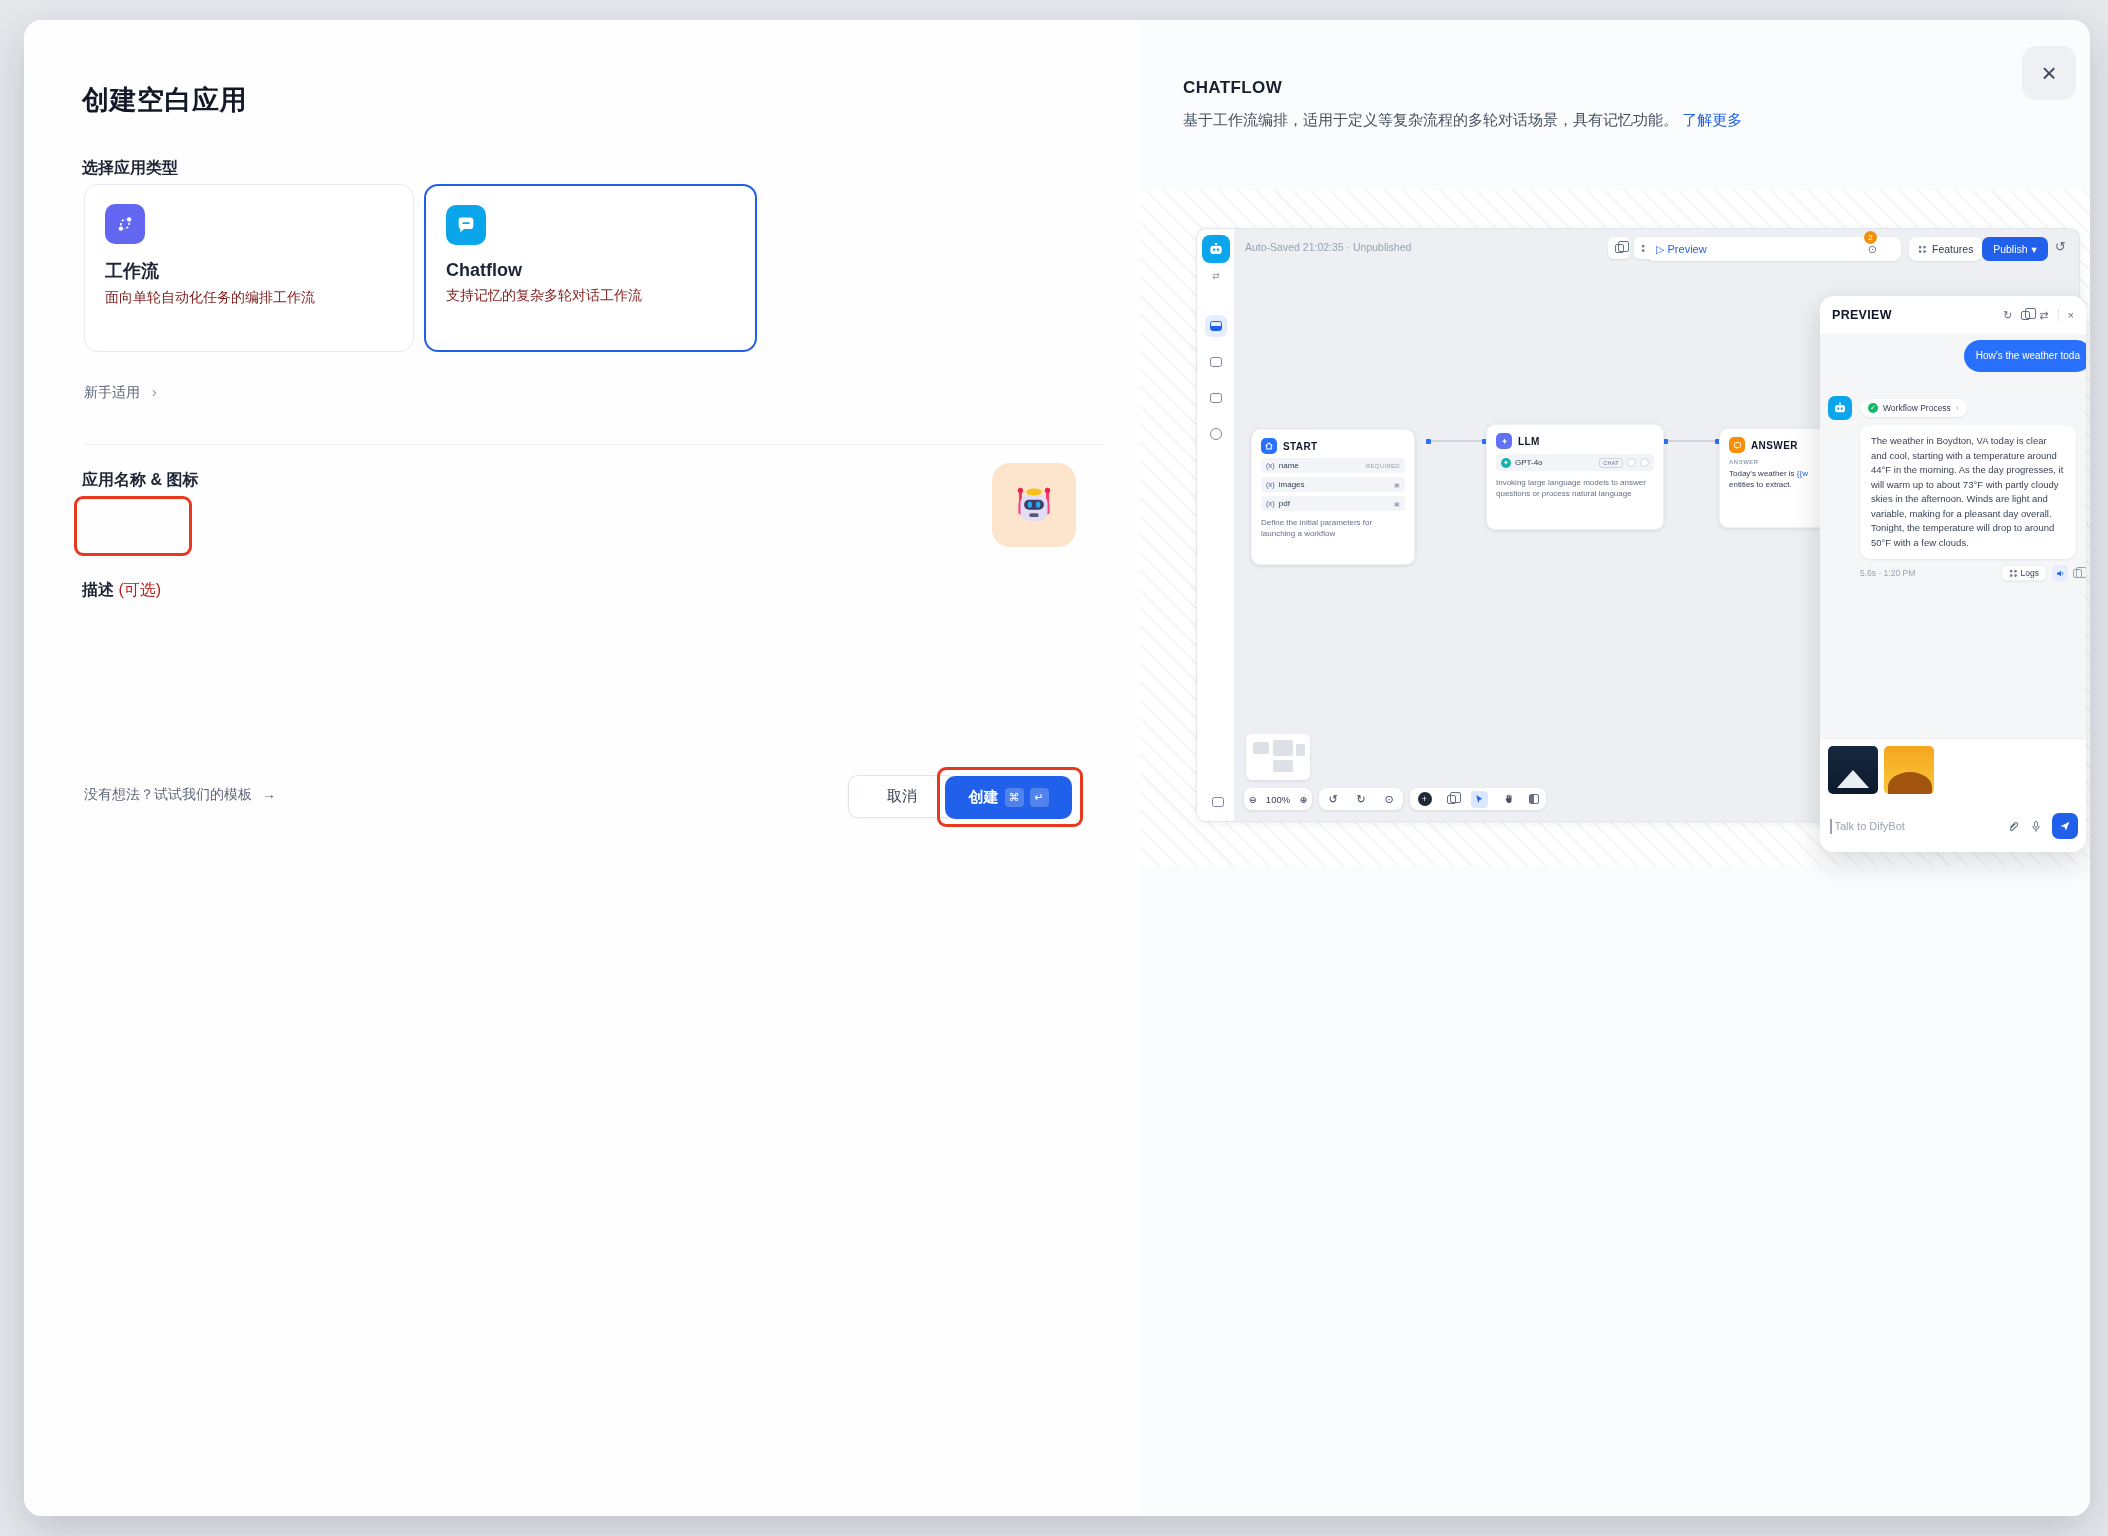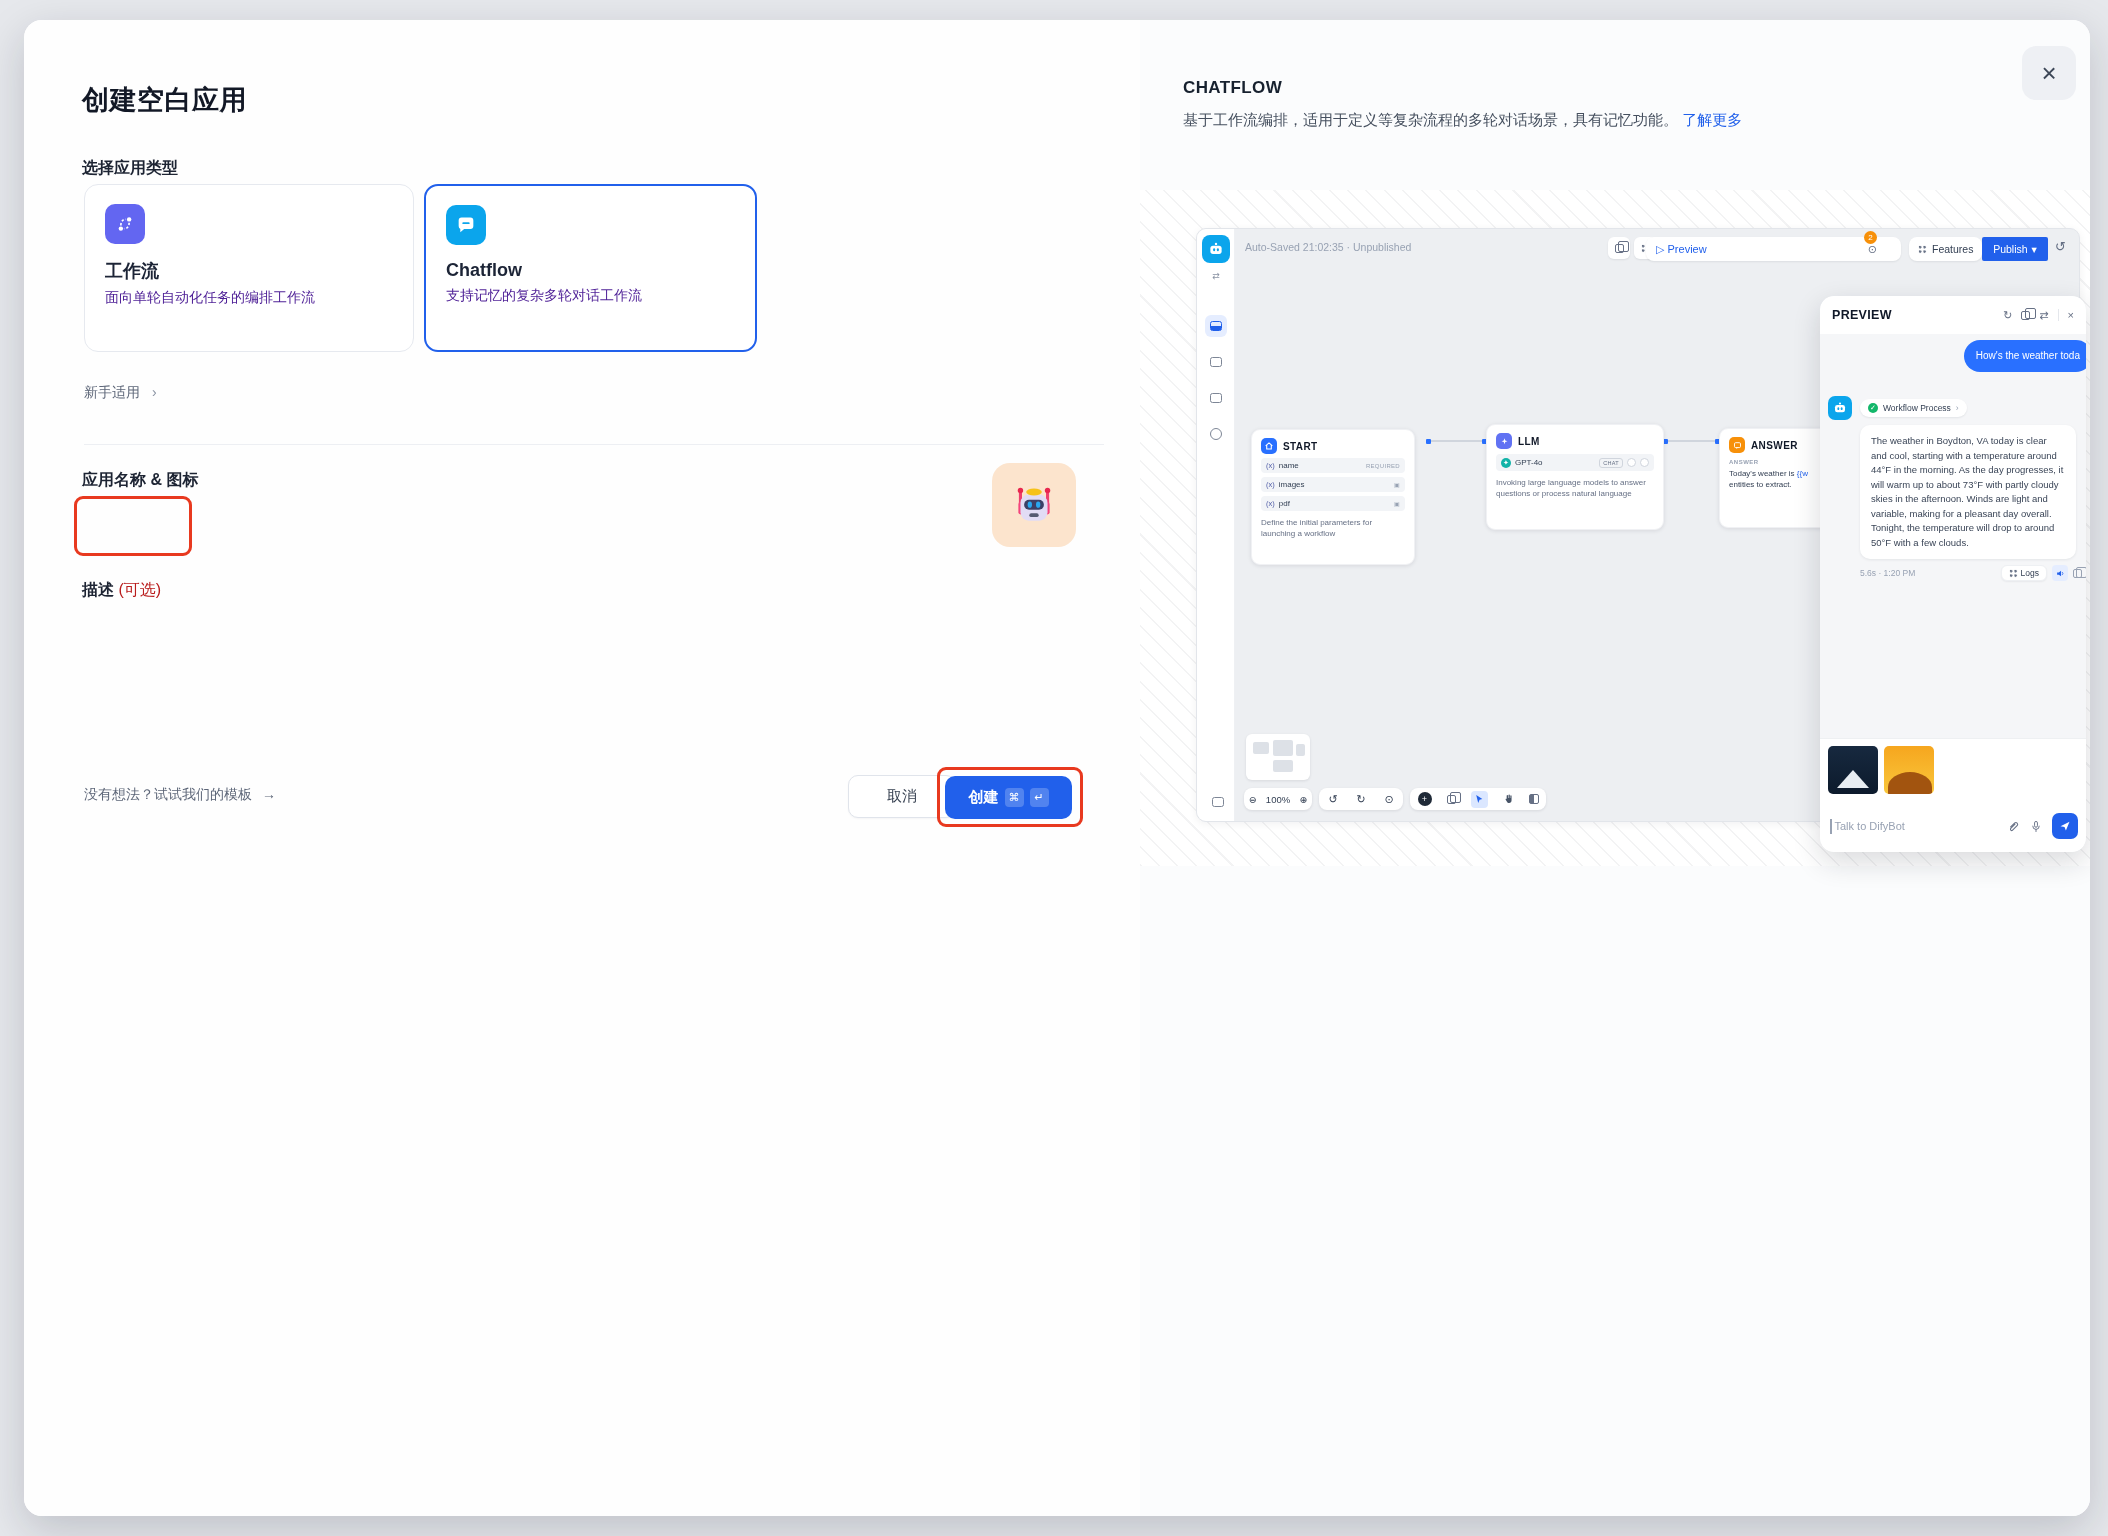--- a/index.html
+++ b/index.html
@@ -15,21 +15,21 @@
   
   .page-title { left:58px; top:62px; font-size:27px; font-weight:bold; color:#121826; letter-spacing:.5px; }
   .section-label { left:58px; top:138px; font-size:16px; font-weight:bold; color:#1d2433; }
   .type-card { top:164px; height:168px; background:#fff; border:1px solid #e6e9ef; border-radius:14px; padding:19px 20px; cursor:pointer; }
   .type-card.c1 { left:60px; width:330px; }
   .type-card.c2 { left:400px; width:333px; border:2px solid #2160eb; }
   .tc-icon { width:40px; height:40px; border-radius:10px; display:flex; align-items:center; justify-content:center; }
   .tc-icon.workflow { background:#6366f1; }
   .tc-icon.chatflow { background:#0ba5ec; }
   .tc-title { margin-top:15px; font-size:18px; font-weight:bold; color:#1c2436; }
-  .tc-desc { margin-top:6px; font-size:14px; color:#4c1d95; }
+  .tc-desc { margin-top:6px; font-size:14px; color:#7f1d1d; }
   .beginner { left:60px; top:364px; font-size:14px; color:#5d6678; cursor:pointer; }
   .beginner .chev { margin-left:8px; color:#8a93a3; }
   .divider { left:60px; top:424px; width:1020px; height:1px; background:#edeff3; }
   .field-label { font-size:16px; font-weight:bold; color:#1d2433; }
   .optional { font-weight:normal; color:#b91c1c; }
   .name-input { left:61px; top:483px; width:888px; height:46px; background:#fcfcfd; border:1px solid #e3e7ee; border-radius:10px; display:flex; align-items:center; padding:0 15px; font-size:16px; color:#1f2937; }
   .caret { display:inline-block; width:2px; height:22px; background:#1b4fd8; margin-left:1px; }
   .app-icon { left:968px; top:443px; width:84px; height:84px; border-radius:18px; background:#fce4cd; display:flex; align-items:center; justify-content:center; cursor:pointer; }
   .desc-area { left:61px; top:592px; width:990px; height:120px; background:#f0f2f5; border:none; border-radius:10px; padding:14px 16px; font-size:16px; font-family:inherit; color:#1f2937; resize:none; outline:none; }
   .desc-area::placeholder { color:#9aa3b5; }
@@ -63,21 +63,21 @@
   .autosave { position:absolute; left:48px; top:12px; font-size:10.5px; color:#98a2b3; }
   .tb { position:absolute; top:8px; height:24px; display:flex; align-items:center; }
   .tb-sq { width:22px; height:22px; background:#fff; border-radius:6px; box-shadow:0 1px 2px rgba(16,24,40,.08); display:flex; align-items:center; justify-content:center; color:#667085; }
   .pill { background:#fff; border-radius:8px; box-shadow:0 1px 2px rgba(16,24,40,.08); display:flex; align-items:center; }
   .tb-preview-pill { position:absolute; left:449px; top:8px; width:255px; height:24px; padding:0 10px; }
   .tb-preview-lbl { color:#2160eb; font-size:11px; }
   .tb-ico { color:#667085; font-size:11px; }
   .badge2 { position:absolute; right:24px; top:-6px; width:13px; height:13px; background:#f79009; border-radius:50%; color:#fff; font-size:8px; display:flex; align-items:center; justify-content:center; }
   .tb-features { position:absolute; left:712px; top:8px; height:24px; padding:0 9px; gap:5px; font-size:10.5px; color:#344054; }
   .grid-ico { width:9px; height:9px; background:radial-gradient(circle at 2px 2px,#667085 1.2px,transparent 1.4px) 0 0/4.5px 4.5px; }
-  .tb-publish { position:absolute; left:785px; top:8px; width:66px; height:24px; background:#2160eb; border-radius:2px; color:#fff; font-size:10.5px; display:flex; align-items:center; justify-content:center; gap:4px; }
+  .tb-publish { position:absolute; left:785px; top:8px; width:66px; height:24px; background:#2160eb; border-radius:7px; color:#fff; font-size:10.5px; display:flex; align-items:center; justify-content:center; gap:4px; }
   .tb-history { position:absolute; left:858px; top:10px; font-size:13px; color:#667085; }
 
   .node { position:absolute; background:#fff; border-radius:9px; box-shadow:0 1px 4px rgba(16,24,40,.1); border:1px solid #f0f1f4; padding:8px 9px; }
   .node-head { display:flex; align-items:center; gap:6px; }
   .node-ico { width:16px; height:16px; border-radius:5px; display:flex; align-items:center; justify-content:center; color:#fff; font-size:9px; }
   .node-title { font-size:10px; font-weight:bold; color:#101828; letter-spacing:.4px; }
   .node-row { margin-top:4px; height:15px; background:#f2f4f7; border-radius:4px; display:flex; align-items:center; padding:0 5px; font-size:8px; color:#344054; }
   .vtok { color:#4e5ba6; margin-right:4px; font-size:7.5px; }
   .rtag { margin-left:auto; font-size:6px; color:#98a2b3; letter-spacing:.3px; }
   .node-desc { margin-top:6px; font-size:8px; line-height:11px; color:#667085; }

